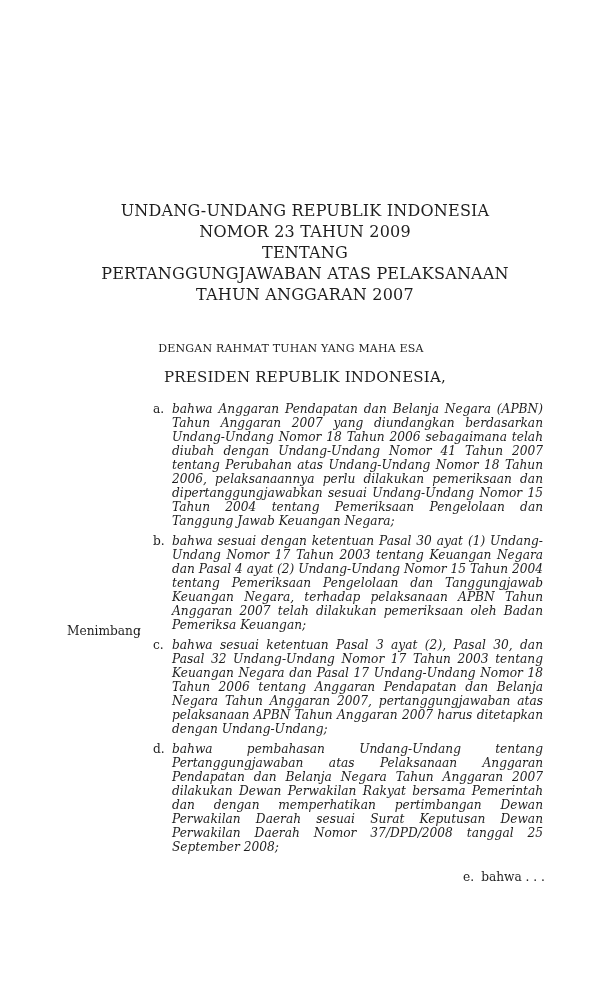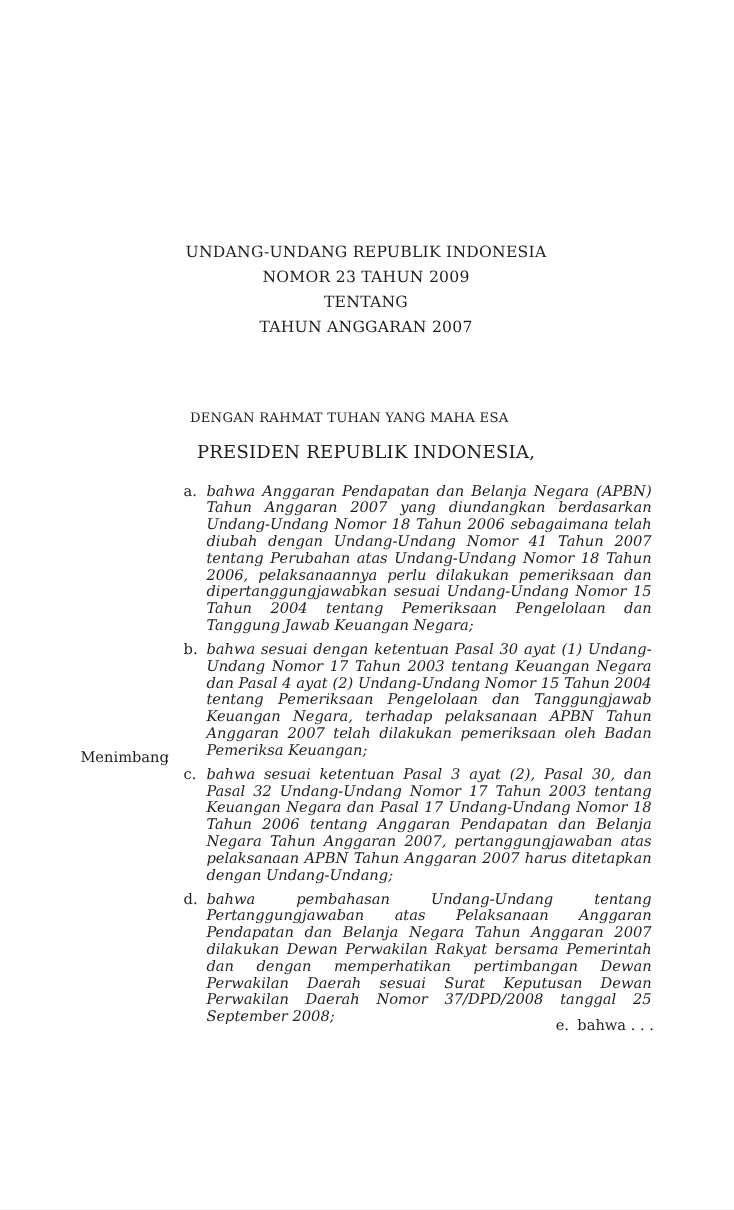--- a/index.html
+++ b/index.html
@@ -16,21 +16,21 @@
     font-family: "DejaVu Serif", serif;
     color: #1e1e1e;
     overflow: hidden;
   }
   .title-block {
     position: absolute;
     top: 200px;
     left: 67px;
     width: 476px;
     text-align: center;
-    font-size: 13px;
+    font-size: 16px;
     line-height: 21px;
     letter-spacing: 0.2px;
     white-space: nowrap;
   }
   .invocation-line {
     position: absolute;
     top: 342px;
     left: 53px;
     width: 476px;
     text-align: center;
@@ -80,41 +80,42 @@
     flex-shrink: 0;
   }
   .item-text {
     flex: 1;
     min-width: 0;
     text-align: justify;
     font-style: italic;
   }
   .catchword {
     position: absolute;
-    top: 847px;
+    top: 870px;
     right: 67px;
     font-size: 12.2px;
     line-height: 14px;
     white-space: nowrap;
   }
   .catchword .item-marker {
     display: inline-block;
     width: auto;
     margin-right: 7px;
   }
 </style>
 </head>
 <body>
 
 <div class="page">
 
   <div class="title-block">
     <div>UNDANG-UNDANG REPUBLIK INDONESIA</div>
     <div>NOMOR 23 TAHUN 2009</div>
     <div>TENTANG</div>
+    <div>PERTANGGUNGJAWABAN ATAS PELAKSANAAN</div>
     <div>TAHUN ANGGARAN 2007</div>
   </div>
 
   <div class="invocation-line">DENGAN RAHMAT TUHAN YANG MAHA ESA</div>
 
   <div class="issuer-line">PRESIDEN REPUBLIK INDONESIA,</div>
 
   <div class="considering">
     <div class="considering-label">Menimbang</div>
     <div class="considering-colon">:</div>

